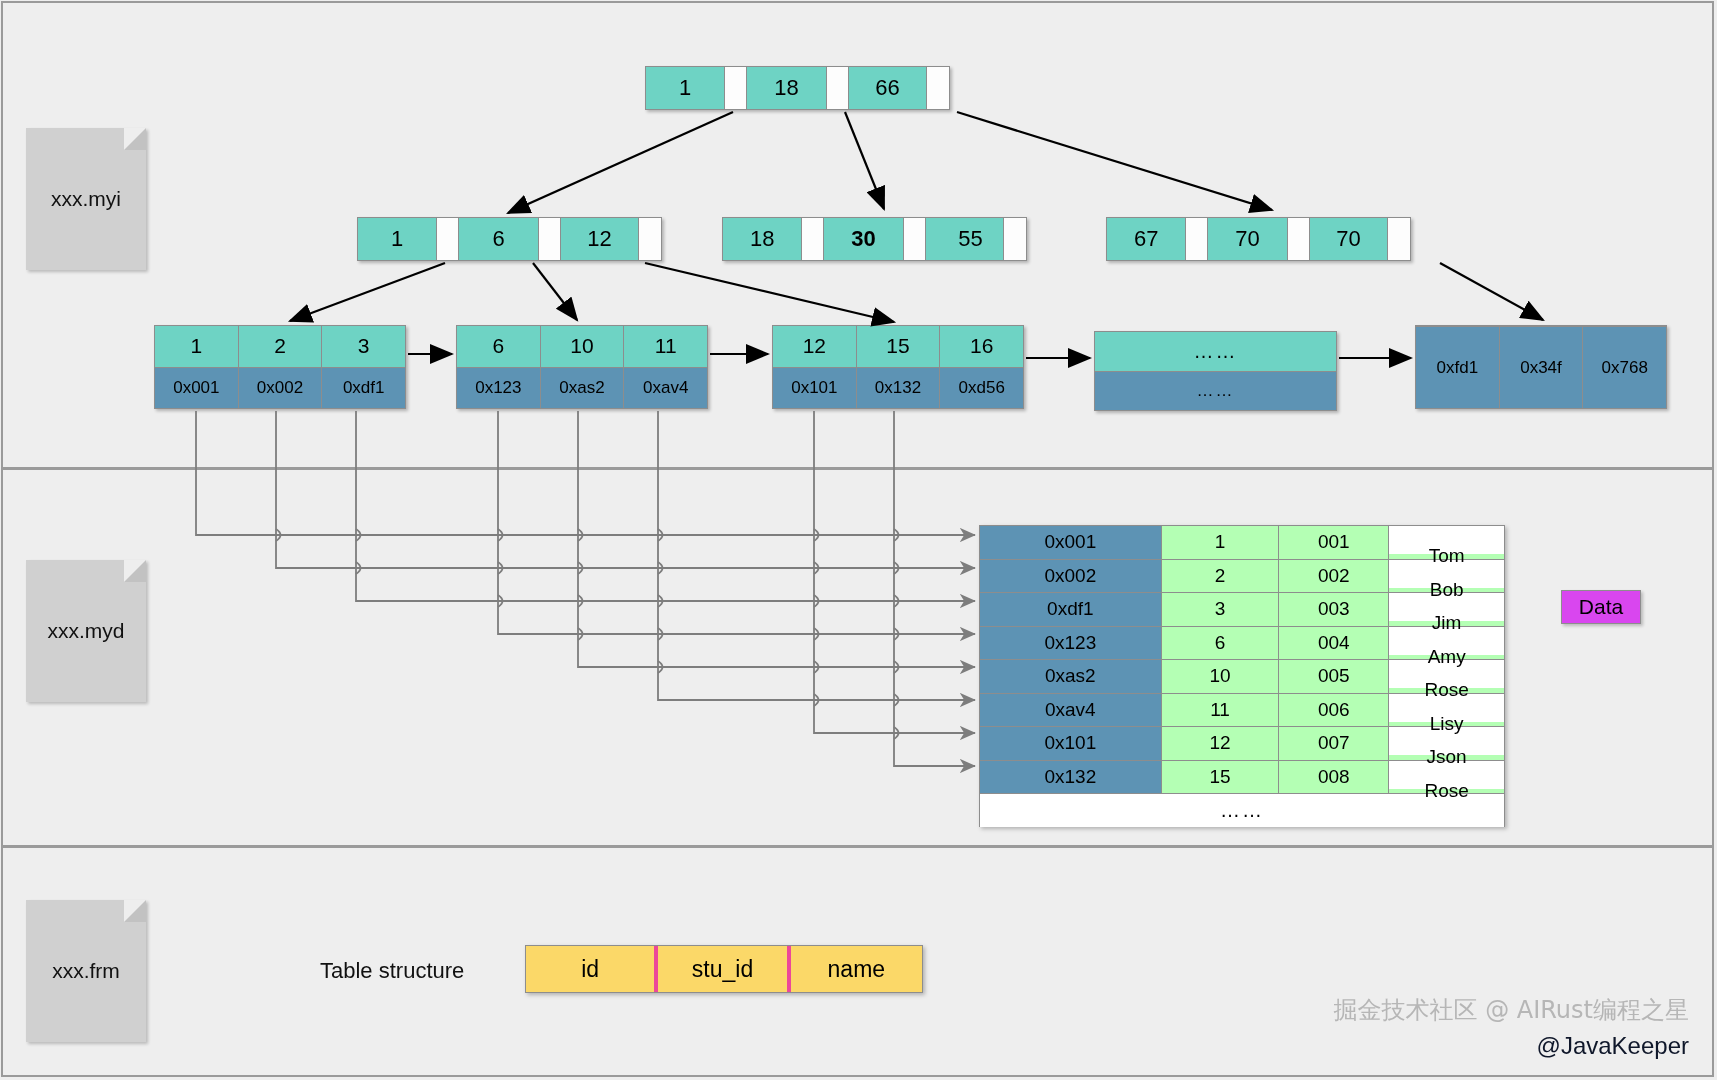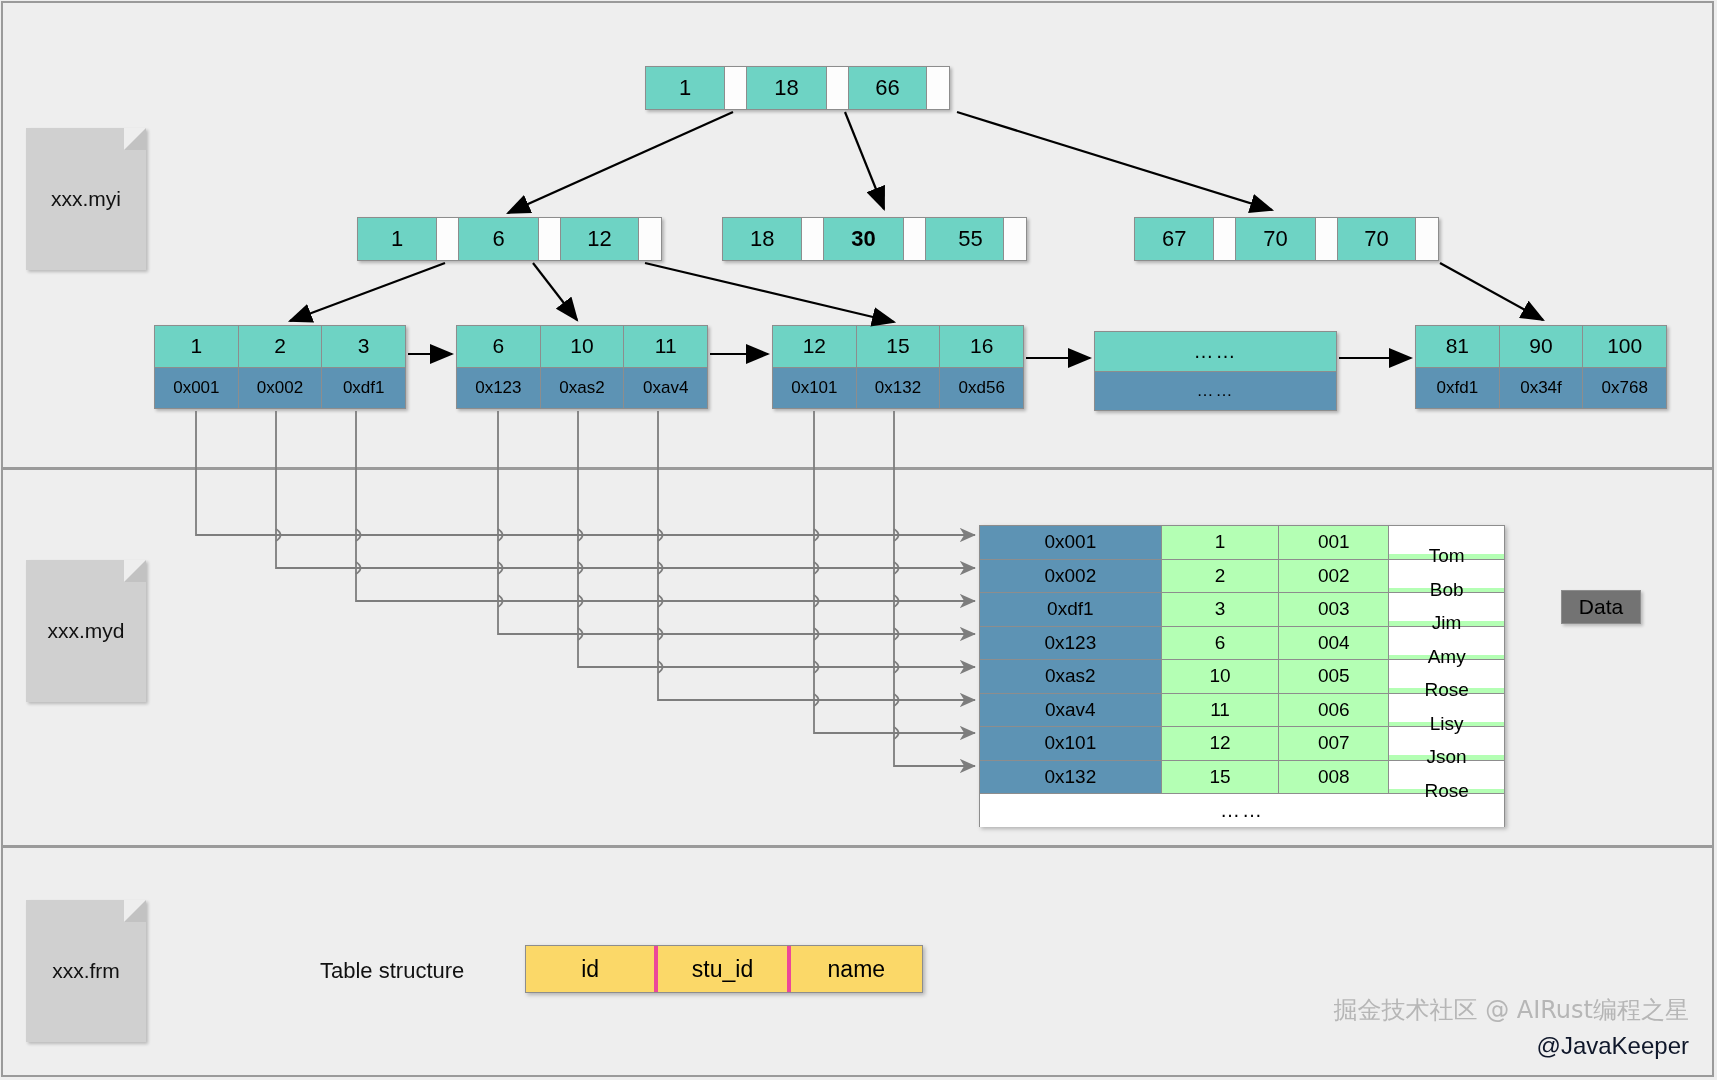--- a/index.html
+++ b/index.html
@@ -92,21 +92,21 @@
   .dcell.c1{width:118px;background:#b4ffb4;}
   .dcell.c2{width:110px;background:#b4ffb4;}
   .dcell.c3{width:115px;background:#b4ffb4;border-right:none;margin-top:28px;}
   .dfoot{
     height:33px;background:#ffffff;display:flex;align-items:center;
     justify-content:center;font-size:20px;letter-spacing:2px;color:#000;
   }
 
   
   .data-legend{
-    position:absolute;background:#737373;border:1px solid #8d8d8d;
+    position:absolute;background:#d946ef;border:1px solid #8d8d8d;
     display:flex;align-items:center;justify-content:center;
     font-size:21px;color:#000;box-shadow:2px 2px 3px rgba(0,0,0,.22);
     box-sizing:border-box;
   }
 
   
   .tstruct{
     position:absolute;display:flex;border:1px solid #8d8d8d;
     box-shadow:2px 2px 4px rgba(0,0,0,.25);box-sizing:border-box;
   }
@@ -176,21 +176,21 @@
 
   <div class="bnode" style="left:722px;top:217px;width:305px;height:44px;">
     <div class="key" style="width:80px;">18</div>
     <div class="ptr" style="width:22px;"></div>
     <div class="key" style="width:80px;font-weight:bold;">30</div>
     <div class="ptr" style="width:22px;"></div>
     <div class="key" style="width:79px;padding-left:12px;">55</div>
     <div class="ptr" style="width:22px;"></div>
   </div>
 
-  <div class="bnode" style="left:1134px;top:217px;width:305px;height:44px;justify-content:flex-end;">
+  <div class="bnode" style="left:1106px;top:217px;width:305px;height:44px;justify-content:flex-end;">
     <div class="key" style="width:80px;">67</div>
     <div class="ptr" style="width:22px;"></div>
     <div class="key" style="width:80px;">70</div>
     <div class="ptr" style="width:22px;"></div>
     <div class="key" style="width:79px;">70</div>
     <div class="ptr" style="width:22px;"></div>
   </div>
 
   <div class="leaf" style="left:154px;top:325px;width:252px;height:84px;">
     <div class="leaf-row keys">
@@ -234,25 +234,20 @@
   <div class="leaf" style="left:1094px;top:331px;width:243px;height:80px;">
     <div class="leaf-row keys">
       <div class="leaf-cell dots">……</div>
     </div>
     <div class="leaf-row ptrs">
       <div class="leaf-cell dots">……</div>
     </div>
   </div>
 
   <div class="leaf" style="left:1415px;top:325px;width:252px;height:84px;">
-    <div class="leaf-row keys">
-      <div class="leaf-cell">81</div>
-      <div class="leaf-cell">90</div>
-      <div class="leaf-cell">100</div>
-    </div>
     <div class="leaf-row ptrs">
       <div class="leaf-cell">0xfd1</div>
       <div class="leaf-cell">0x34f</div>
       <div class="leaf-cell">0x768</div>
     </div>
   </div>
 
   <div class="dtable" style="left:979px;top:525px;width:526px;height:302px;">
     <div class="drow">
       <div class="dcell addr">0x001</div>

